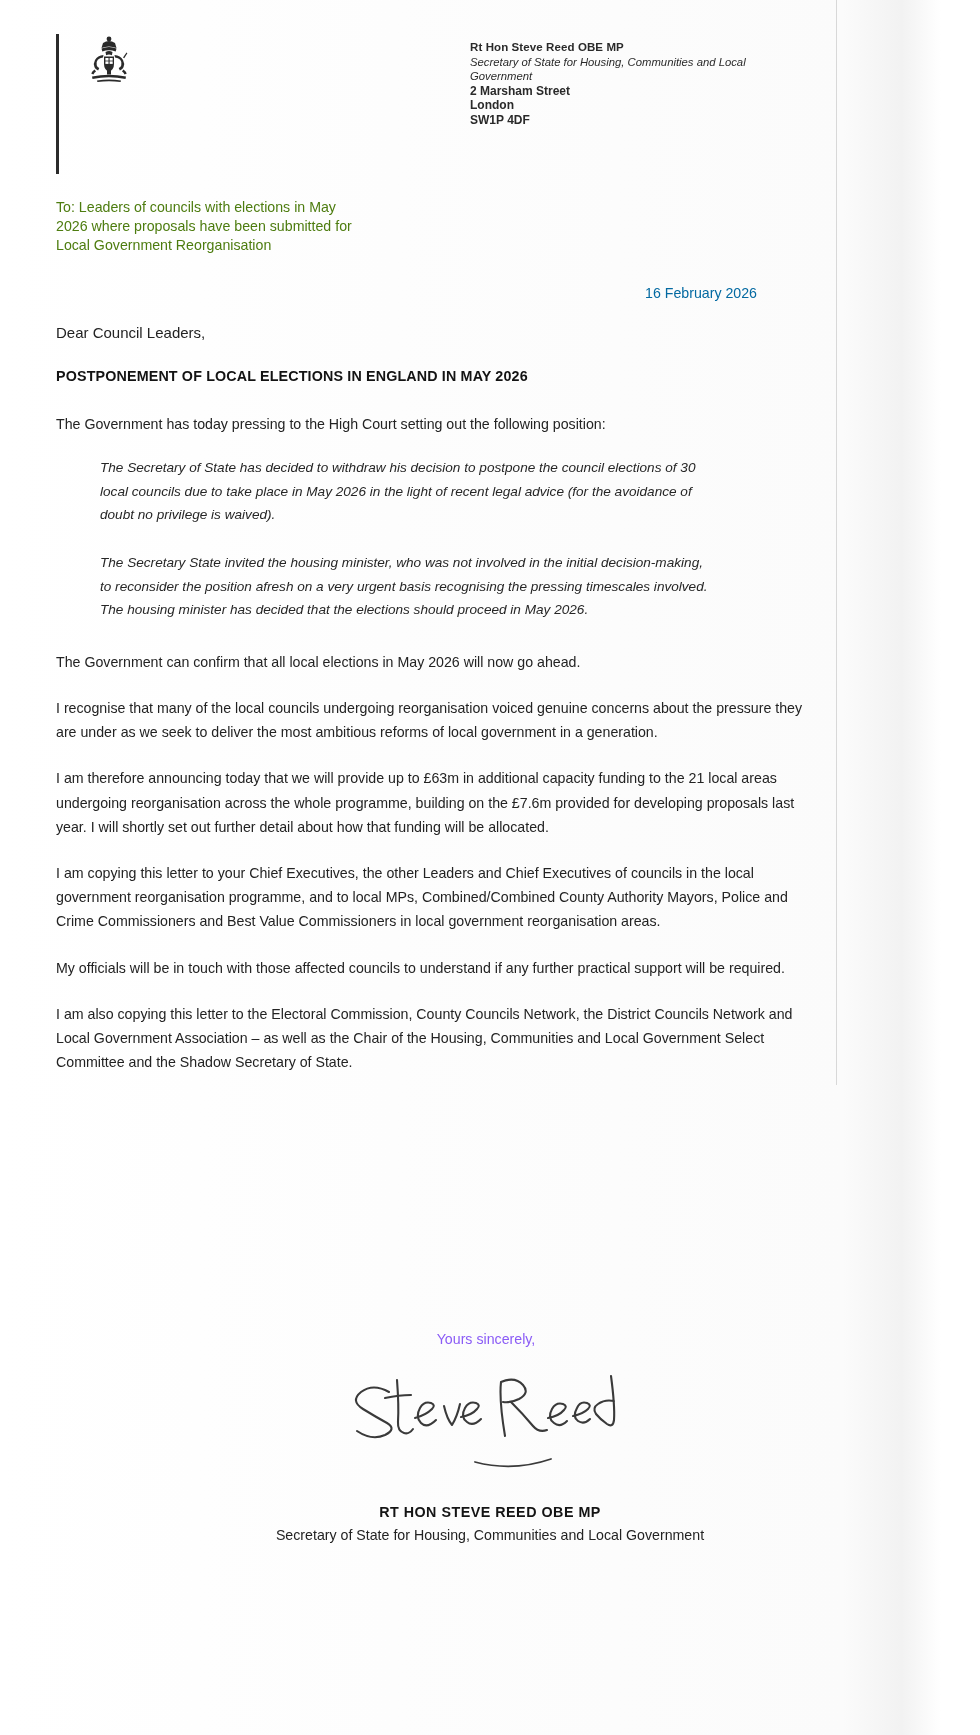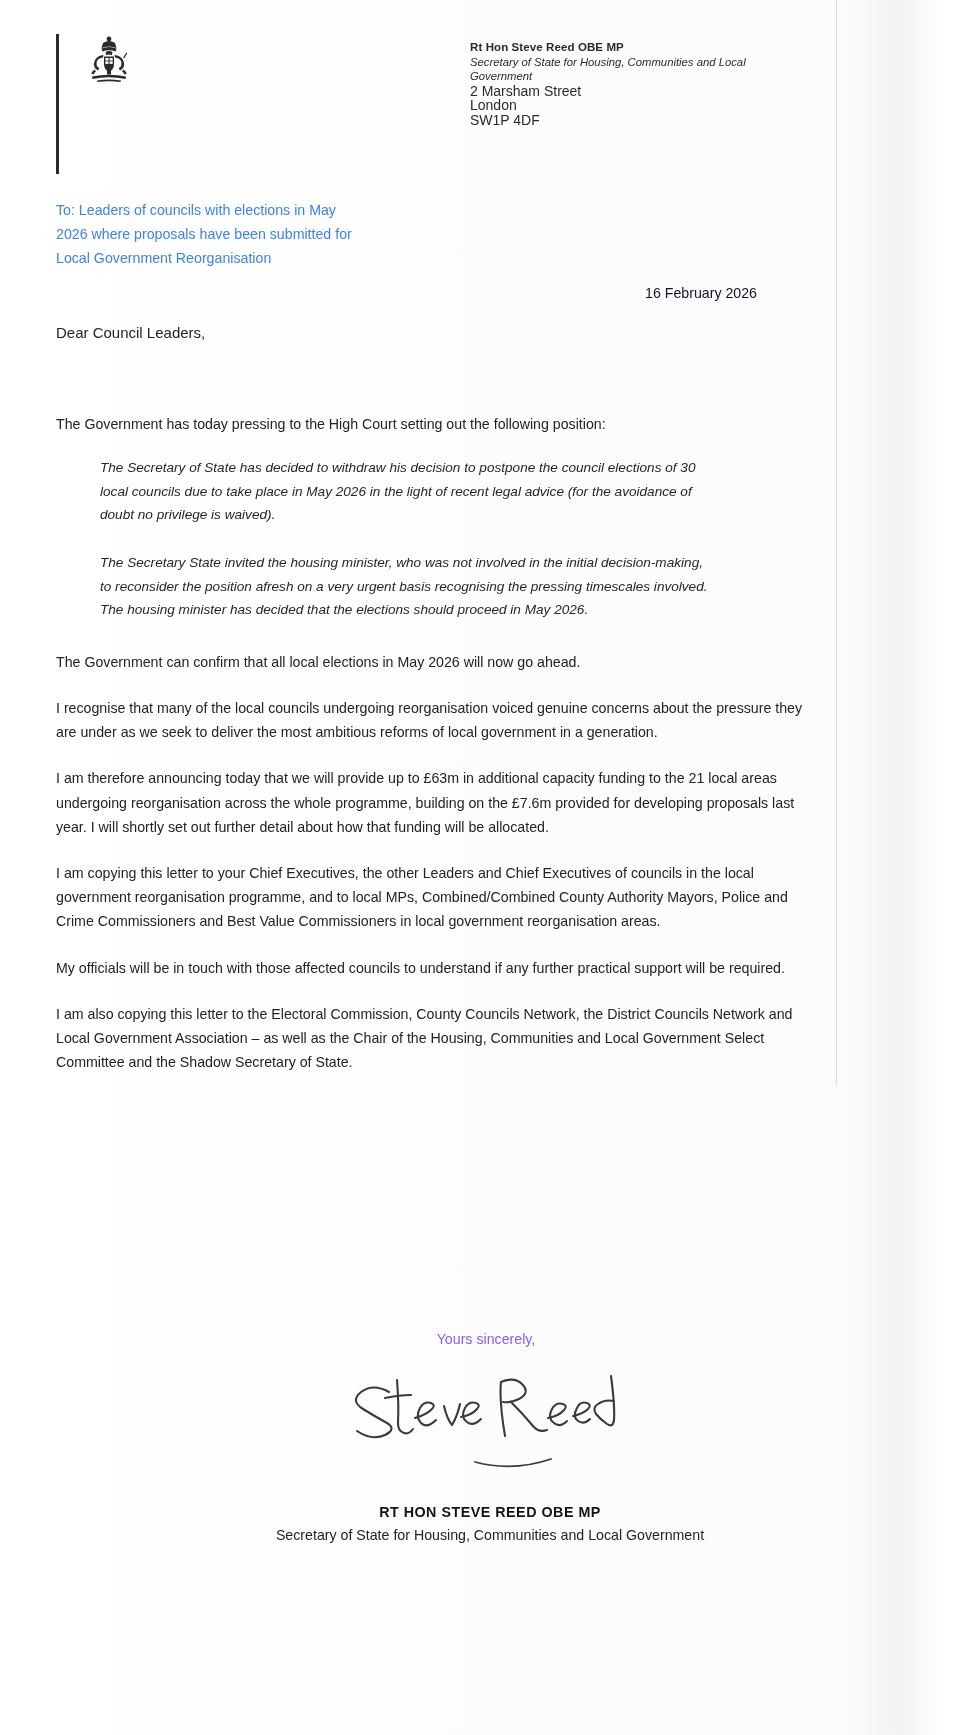--- a/index.html
+++ b/index.html
@@ -91,41 +91,42 @@
     line-height: 14.5px;
     letter-spacing: 0.1px;
   }
   .addr-role {
     font-style: italic;
     font-size: 11.3px;
     line-height: 14.5px;
     max-width: 300px;
   }
   .addr-line {
-    font-size: 14px;
+    font-size: 12px;
     line-height: 14.6px;
+    font-weight: bold;
   }
 
   
   .recipient {
     position: absolute;
     left: 56px;
     top: 198px;
     width: 400px;
     font-size: 14.2px;
-    line-height: 24px;
-    color: #3b82f6;
+    line-height: 19px;
+    color: #4d7c0f;
     white-space: pre-line;
   }
   .date {
     position: absolute;
     right: 223px;
     top: 285px;
     font-size: 14.2px;
-    color: #0f172a;
+    color: #0369a1;
     text-align: left;
     white-space: nowrap;
   }
   .salutation {
     position: absolute;
     left: 56px;
     top: 324px;
     font-size: 15px;
     color: #232323;
   }
@@ -253,20 +254,21 @@
       <div class="addr-line">2 Marsham Street</div>
       <div class="addr-line">London</div>
       <div class="addr-line">SW1P 4DF</div>
     </div>
 
     <div class="recipient">To: Leaders of councils with elections in May
 2026 where proposals have been submitted for
 Local Government Reorganisation</div>
     <div class="date">16 February 2026</div>
     <div class="salutation">Dear Council Leaders,</div>
+    <div class="subject">POSTPONEMENT OF LOCAL ELECTIONS IN ENGLAND IN MAY 2026</div>
 
     <div class="body-flow">
       <p class="para tight">The Government has today pressing to the High Court setting out the following position:</p>
 
       <blockquote class="quote">
         <p class="quote-para">The Secretary of State has decided to withdraw his decision to postpone the council elections of 30 local councils due to take place in May 2026 in the light of recent legal advice (for the avoidance of doubt no privilege is waived).</p>
         <p class="quote-para">The Secretary State invited the housing minister, who was not involved in the initial decision-making, to reconsider the position afresh on a very urgent basis recognising the pressing timescales involved. The housing minister has decided that the elections should proceed in May 2026.</p>
       </blockquote>
       <div class="gap-after-quotes"></div>
 

